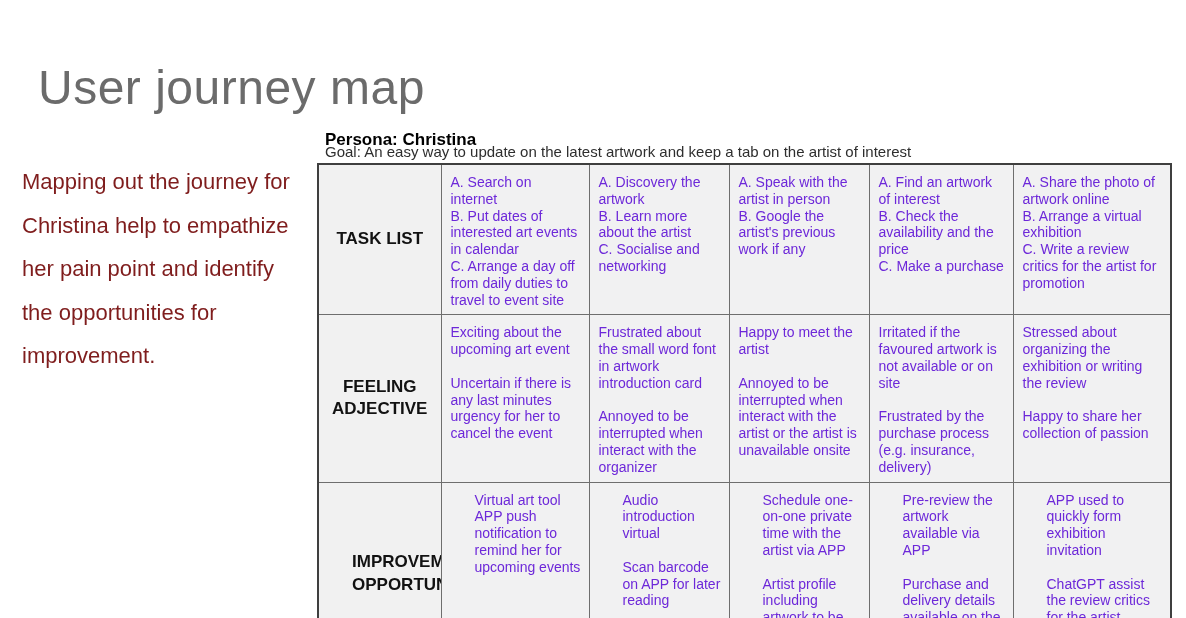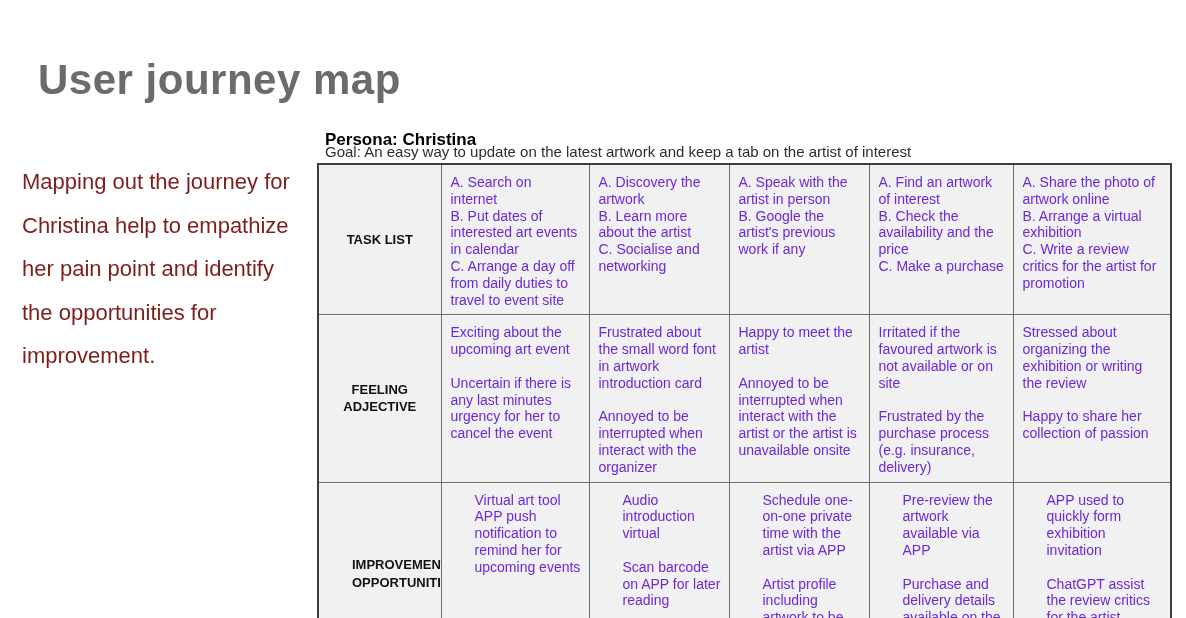--- a/index.html
+++ b/index.html
@@ -5,21 +5,21 @@
   html, body { margin: 0; padding: 0; }
   body {
     width: 1186px; height: 618px;
     background: #ffffff;
     font-family: "Liberation Sans", sans-serif;
     position: relative;
     overflow: hidden;
   }
   .page-title {
     position: absolute; left: 38px; top: 28px;
-    font-size: 42px; font-weight: 700; color: #6b6b6b;
+    font-size: 48px; font-weight: 400; color: #6b6b6b;
     letter-spacing: 0.5px;
   }
   .intro-text {
     position: absolute; left: 22px; top: 138px; width: 288px;
     font-size: 22px; line-height: 43.5px; color: #7f1d1d;
   }
   .persona-heading {
     position: absolute; left: 325px; top: 116px;
     font-size: 17px; font-weight: 700; color: #000000;
   }
@@ -51,21 +51,21 @@
   }
   tr.stage-row th.corner {
     background: #f1f1f1;
     color: #121212;
     letter-spacing: 0.3px;
   }
   
   td.row-label {
     background: #f1f1f1;
     color: #121212;
-    font-size: 13px; font-weight: 700;
+    font-size: 17px; font-weight: 700;
     text-align: center; vertical-align: middle;
     padding: 4px 6px;
     border-right: 3px solid #3f3f3f;
     line-height: 1.35;
   }
   th.corner { border-right: 3px solid #3f3f3f; }
   
   td.cell {
     background: #f1f1f2;
     color: #6d28d9;

